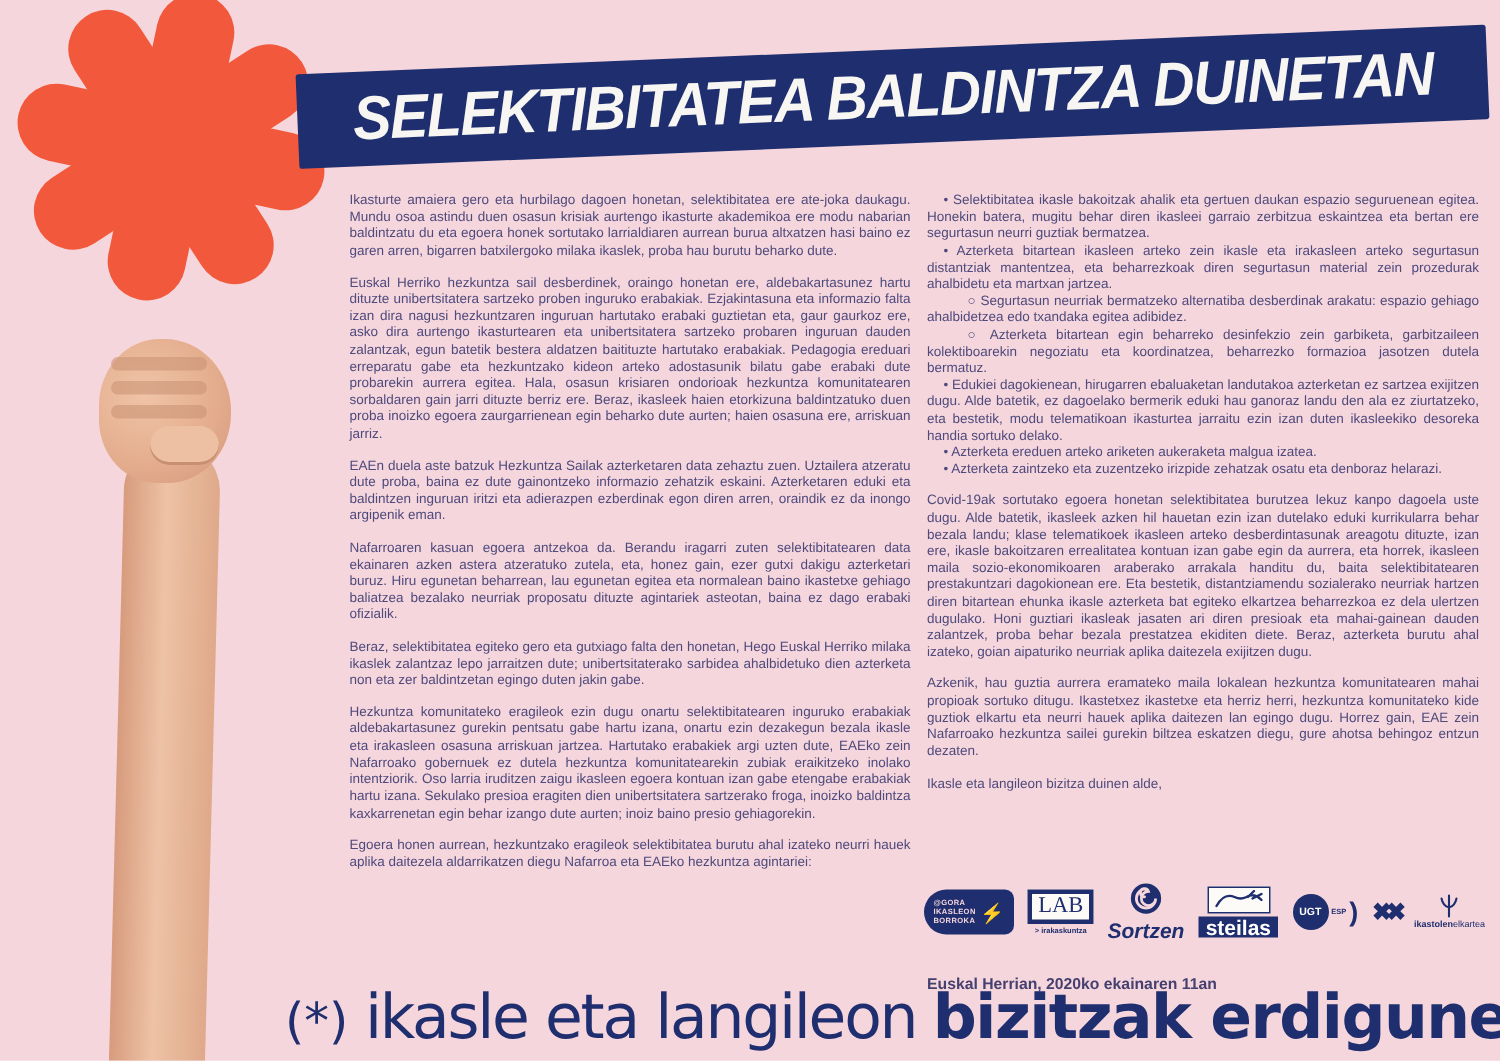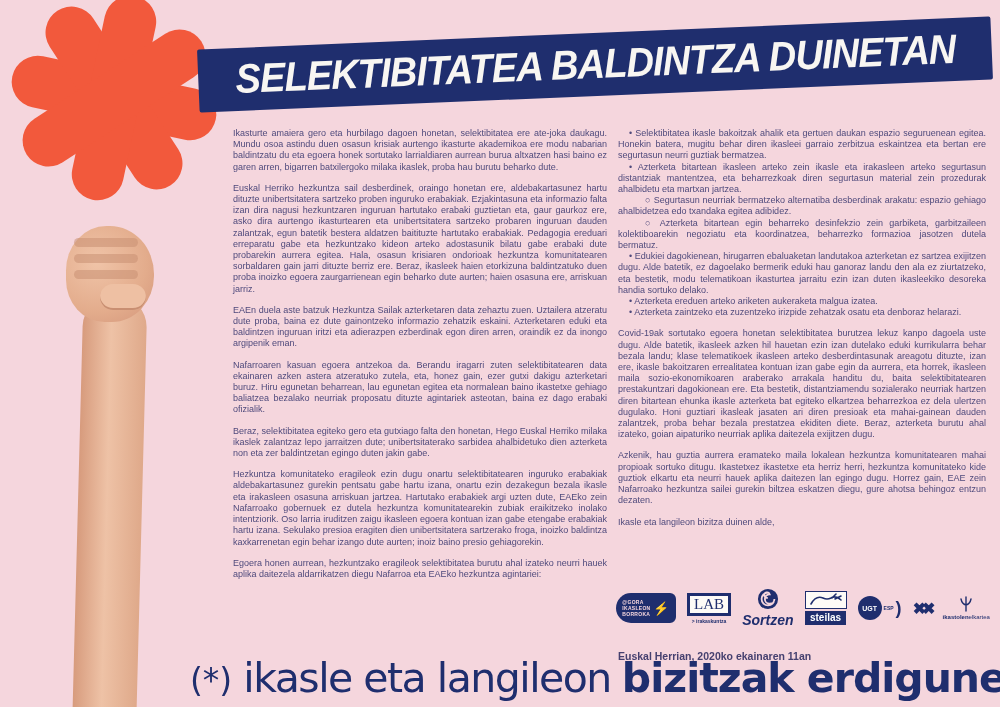--- a/index.html
+++ b/index.html
@@ -58,21 +58,21 @@
               display:flex;align-items:center;justify-content:center;gap:3px;}
   .lg-borroka .txt{display:flex;flex-direction:column;color:#f5d6dd;font-weight:bold;
                    font-size:5px;line-height:6px;letter-spacing:.3px;}
   .lg-borroka .bolt{color:#fff;font-size:13px;}
   .lg-lab-box{border:3px solid #1f2e6e;background:#fdfbf7;padding:0 4px;font-family:"Liberation Serif",serif;
               font-weight:normal;font-size:15px;line-height:17px;color:#1f2e6e;}
   .lg-lab-sub{font-size:5px;font-weight:bold;color:#1f2e6e;}
   .lg-sortzen-name{font-size:14px;font-weight:bold;font-style:italic;}
   .lg-steilas-art{width:40px;height:16px;background:#fdfbf7;border:1px solid #1f2e6e;
                   display:flex;align-items:center;justify-content:center;overflow:hidden;}
-  .lg-steilas-bar{background:#1f2e6e;color:#fff;font-weight:bold;font-size:10px;
+  .lg-steilas-bar{background:#1f2e6e;color:#fff;font-weight:bold;font-size:14px;
                   padding:1px 5px;line-height:12px;}
   .lg-ugt-row{display:flex;align-items:center;gap:2px;}
   .lg-ugt-circle{width:24px;height:24px;border-radius:50%;background:#1f2e6e;color:#fff;
                  font-weight:bold;font-size:7px;display:flex;align-items:center;justify-content:center;}
   .lg-ugt-esp{font-size:5px;font-weight:bold;line-height:6px;}
   .lg-ugt-paren{font-size:18px;font-weight:bold;}
   .lg-mark{font-size:16px;font-weight:bold;letter-spacing:-4px;}
   .lg-ikastolen-name{font-size:6px;}
   .lg-ikastolen-name b{font-weight:bold;}
 

